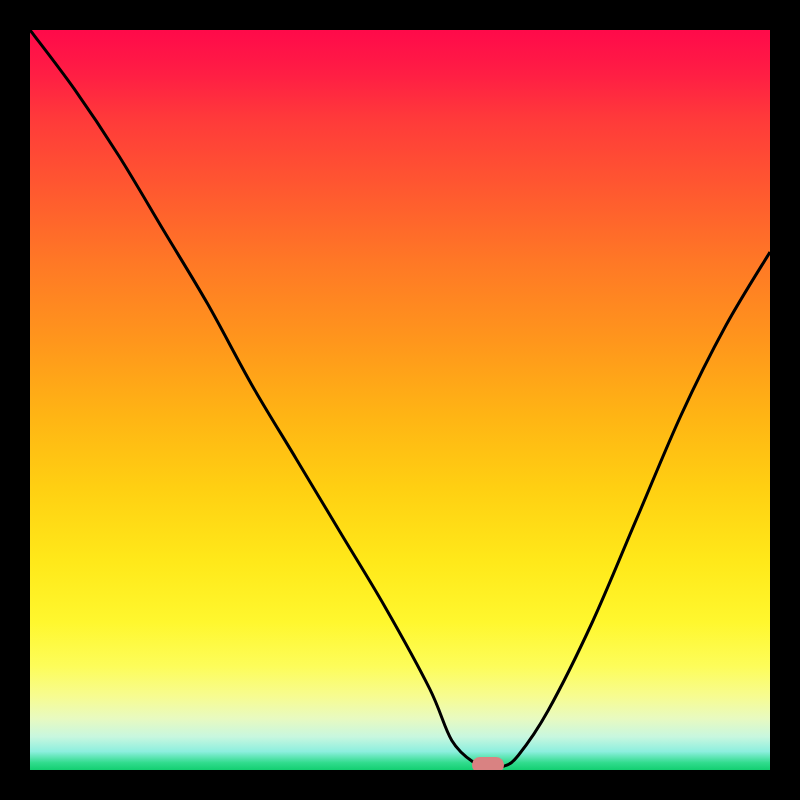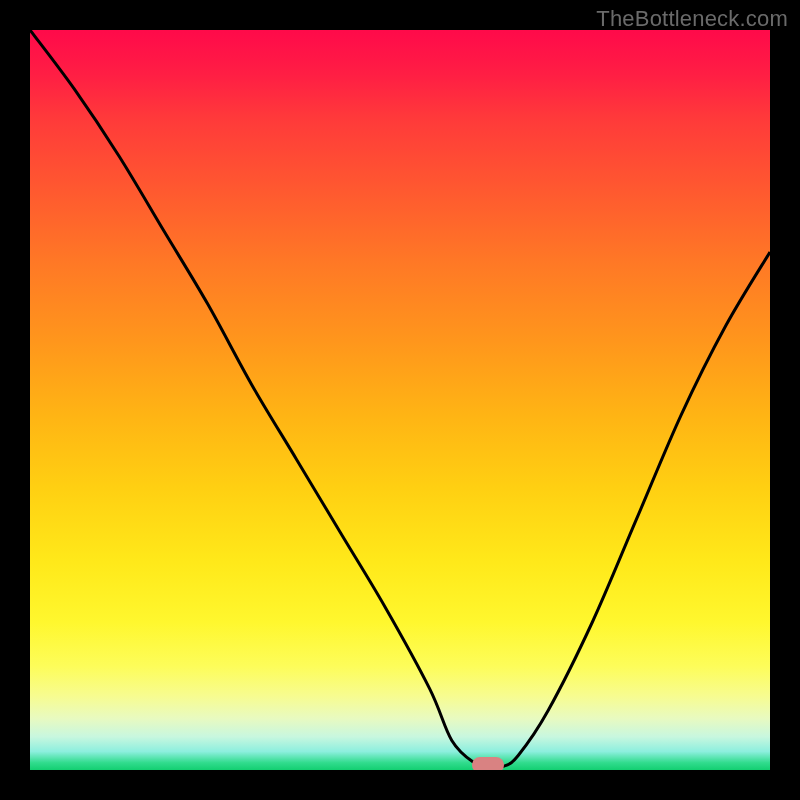--- a/index.html
+++ b/index.html
@@ -76,14 +76,13 @@
   <div class="plot-area">
     <div class="gradient-bg"></div>
 
     <svg class="curve" viewBox="0 0 740 740" preserveAspectRatio="none">
       <path id="curve-path" fill="none" d="M 0.0 0.0 C 7.4 9.9, 29.6 38.2, 44.4 59.2 C 59.2 80.2, 74.0 102.4, 88.8 125.8 C 103.6 149.2, 118.4 175.1, 133.2 199.8 C 148.0 224.5, 162.8 247.9, 177.6 273.8 C 192.4 299.7, 207.2 329.3, 222.0 355.2 C 236.8 381.1, 251.6 404.5, 266.4 429.2 C 281.2 453.9, 296.0 478.5, 310.8 503.2 C 325.6 527.9, 340.4 551.3, 355.2 577.2 C 370.0 603.1, 388.5 636.4, 399.6 658.6 C 410.7 680.8, 414.4 698.1, 421.8 710.4 C 429.2 722.7, 437.8 728.3, 444.0 732.6 C 450.2 736.9, 453.9 735.7, 458.8 736.3 C 463.7 736.9, 468.7 738.1, 473.6 736.3 C 478.5 734.4, 481.0 734.5, 488.4 725.2 C 495.8 716.0, 505.7 703.0, 518.0 680.8 C 530.3 658.6, 547.6 624.1, 562.4 592.0 C 577.2 559.9, 592.0 522.9, 606.8 488.4 C 621.6 453.9, 636.4 416.9, 651.2 384.8 C 666.0 352.7, 680.8 323.1, 695.6 296.0 C 710.4 268.9, 732.6 234.3, 740.0 222.0" stroke="#000000" stroke-width="3"></path>
     </svg>
 
     <div class="marker" style="left:442px;top:727px;width:32px;height:16px;background:#d98282;"></div>
   </div>
 
-  <div class="watermark">TheBottleneck.com</div>
 </div>
 
 </body></html>

